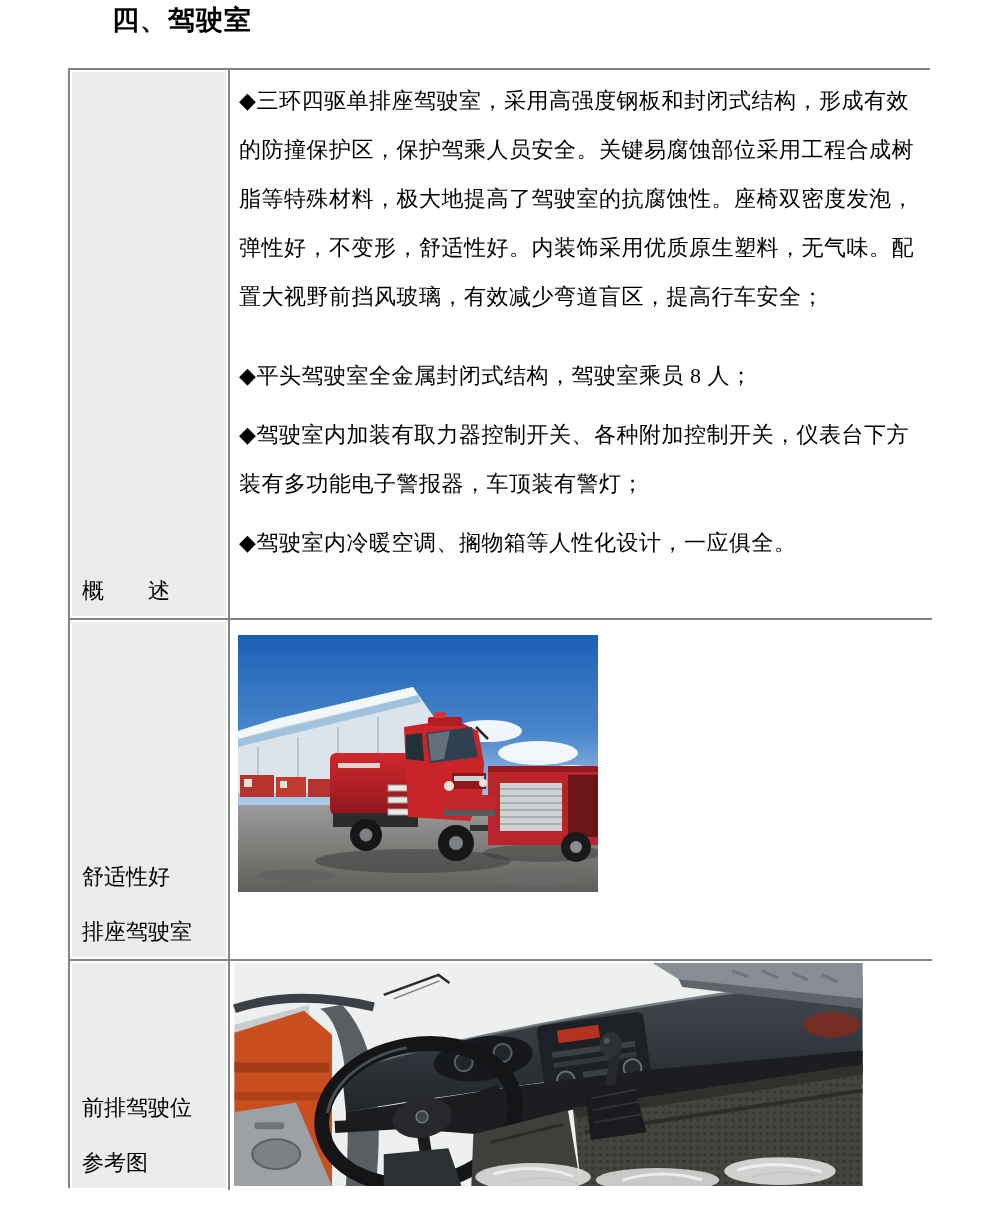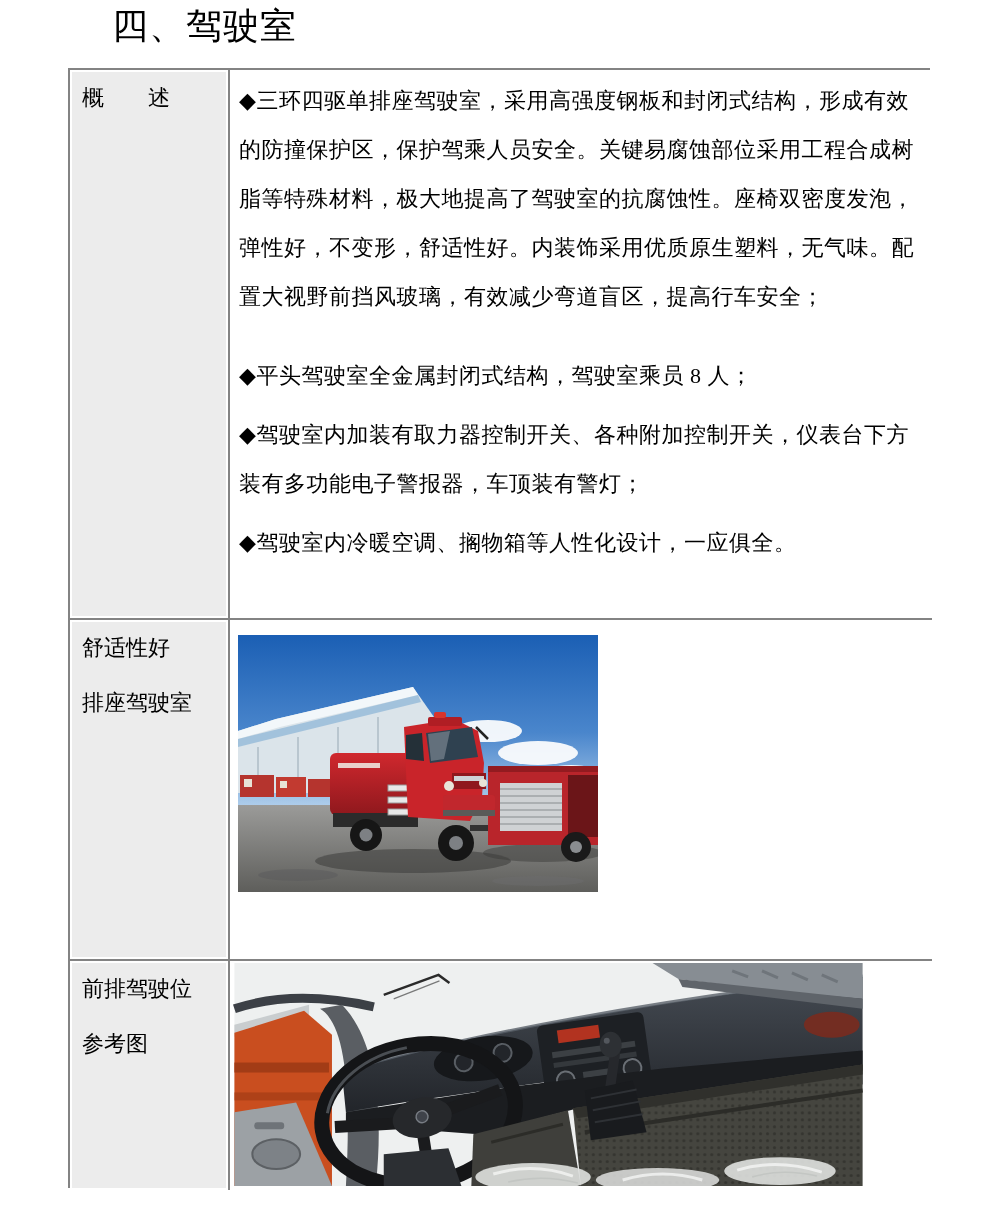--- a/index.html
+++ b/index.html
@@ -7,39 +7,39 @@
     width:1000px; height:1221px;
     background:#ffffff;
     position:relative;
     overflow:hidden;
     font-family:"Liberation Serif","DejaVu Serif",serif;
     color:#000;
   }
   .title {
     position:absolute; left:112px; top:2px; margin:0;
     font-family:"Liberation Sans","DejaVu Sans",sans-serif;
-    font-size:36px; font-weight:normal; letter-spacing:1px;
+    font-size:27px; font-weight:bold; letter-spacing:1px;
   }
   .spec-table {
     position:absolute; left:68px; top:68px;
     width:862px; height:1120px;
     display:grid;
     grid-template-columns:160px 702px;
     grid-template-rows:550px 341px 229px;
     border:2px solid var(--border-gray,#838383);
     box-sizing:border-box;
     background:#fff;
   }
   .cell { box-sizing:border-box; border-right:2px solid var(--border-gray,#838383); border-bottom:2px solid var(--border-gray,#838383); }
   .cell.col2 { border-right:none; }
   .cell.row3 { border-bottom:none; }
   .label-cell {
     background:var(--header-gray,#ececec);
     box-shadow:inset 0 0 0 2px #ffffff;
-    display:flex; align-items:flex-start;
+    display:flex; align-items:flex-end;
     padding:0 8px 0 12px;
     font-size:22px;
   }
   .label-text { white-space:pre-line; line-height:55px; }
   .desc {
     background:#fff;
     padding:6px 8px 8px 9px;
     font-size:22px;
     line-height:49px;
     letter-spacing:0.5px;

